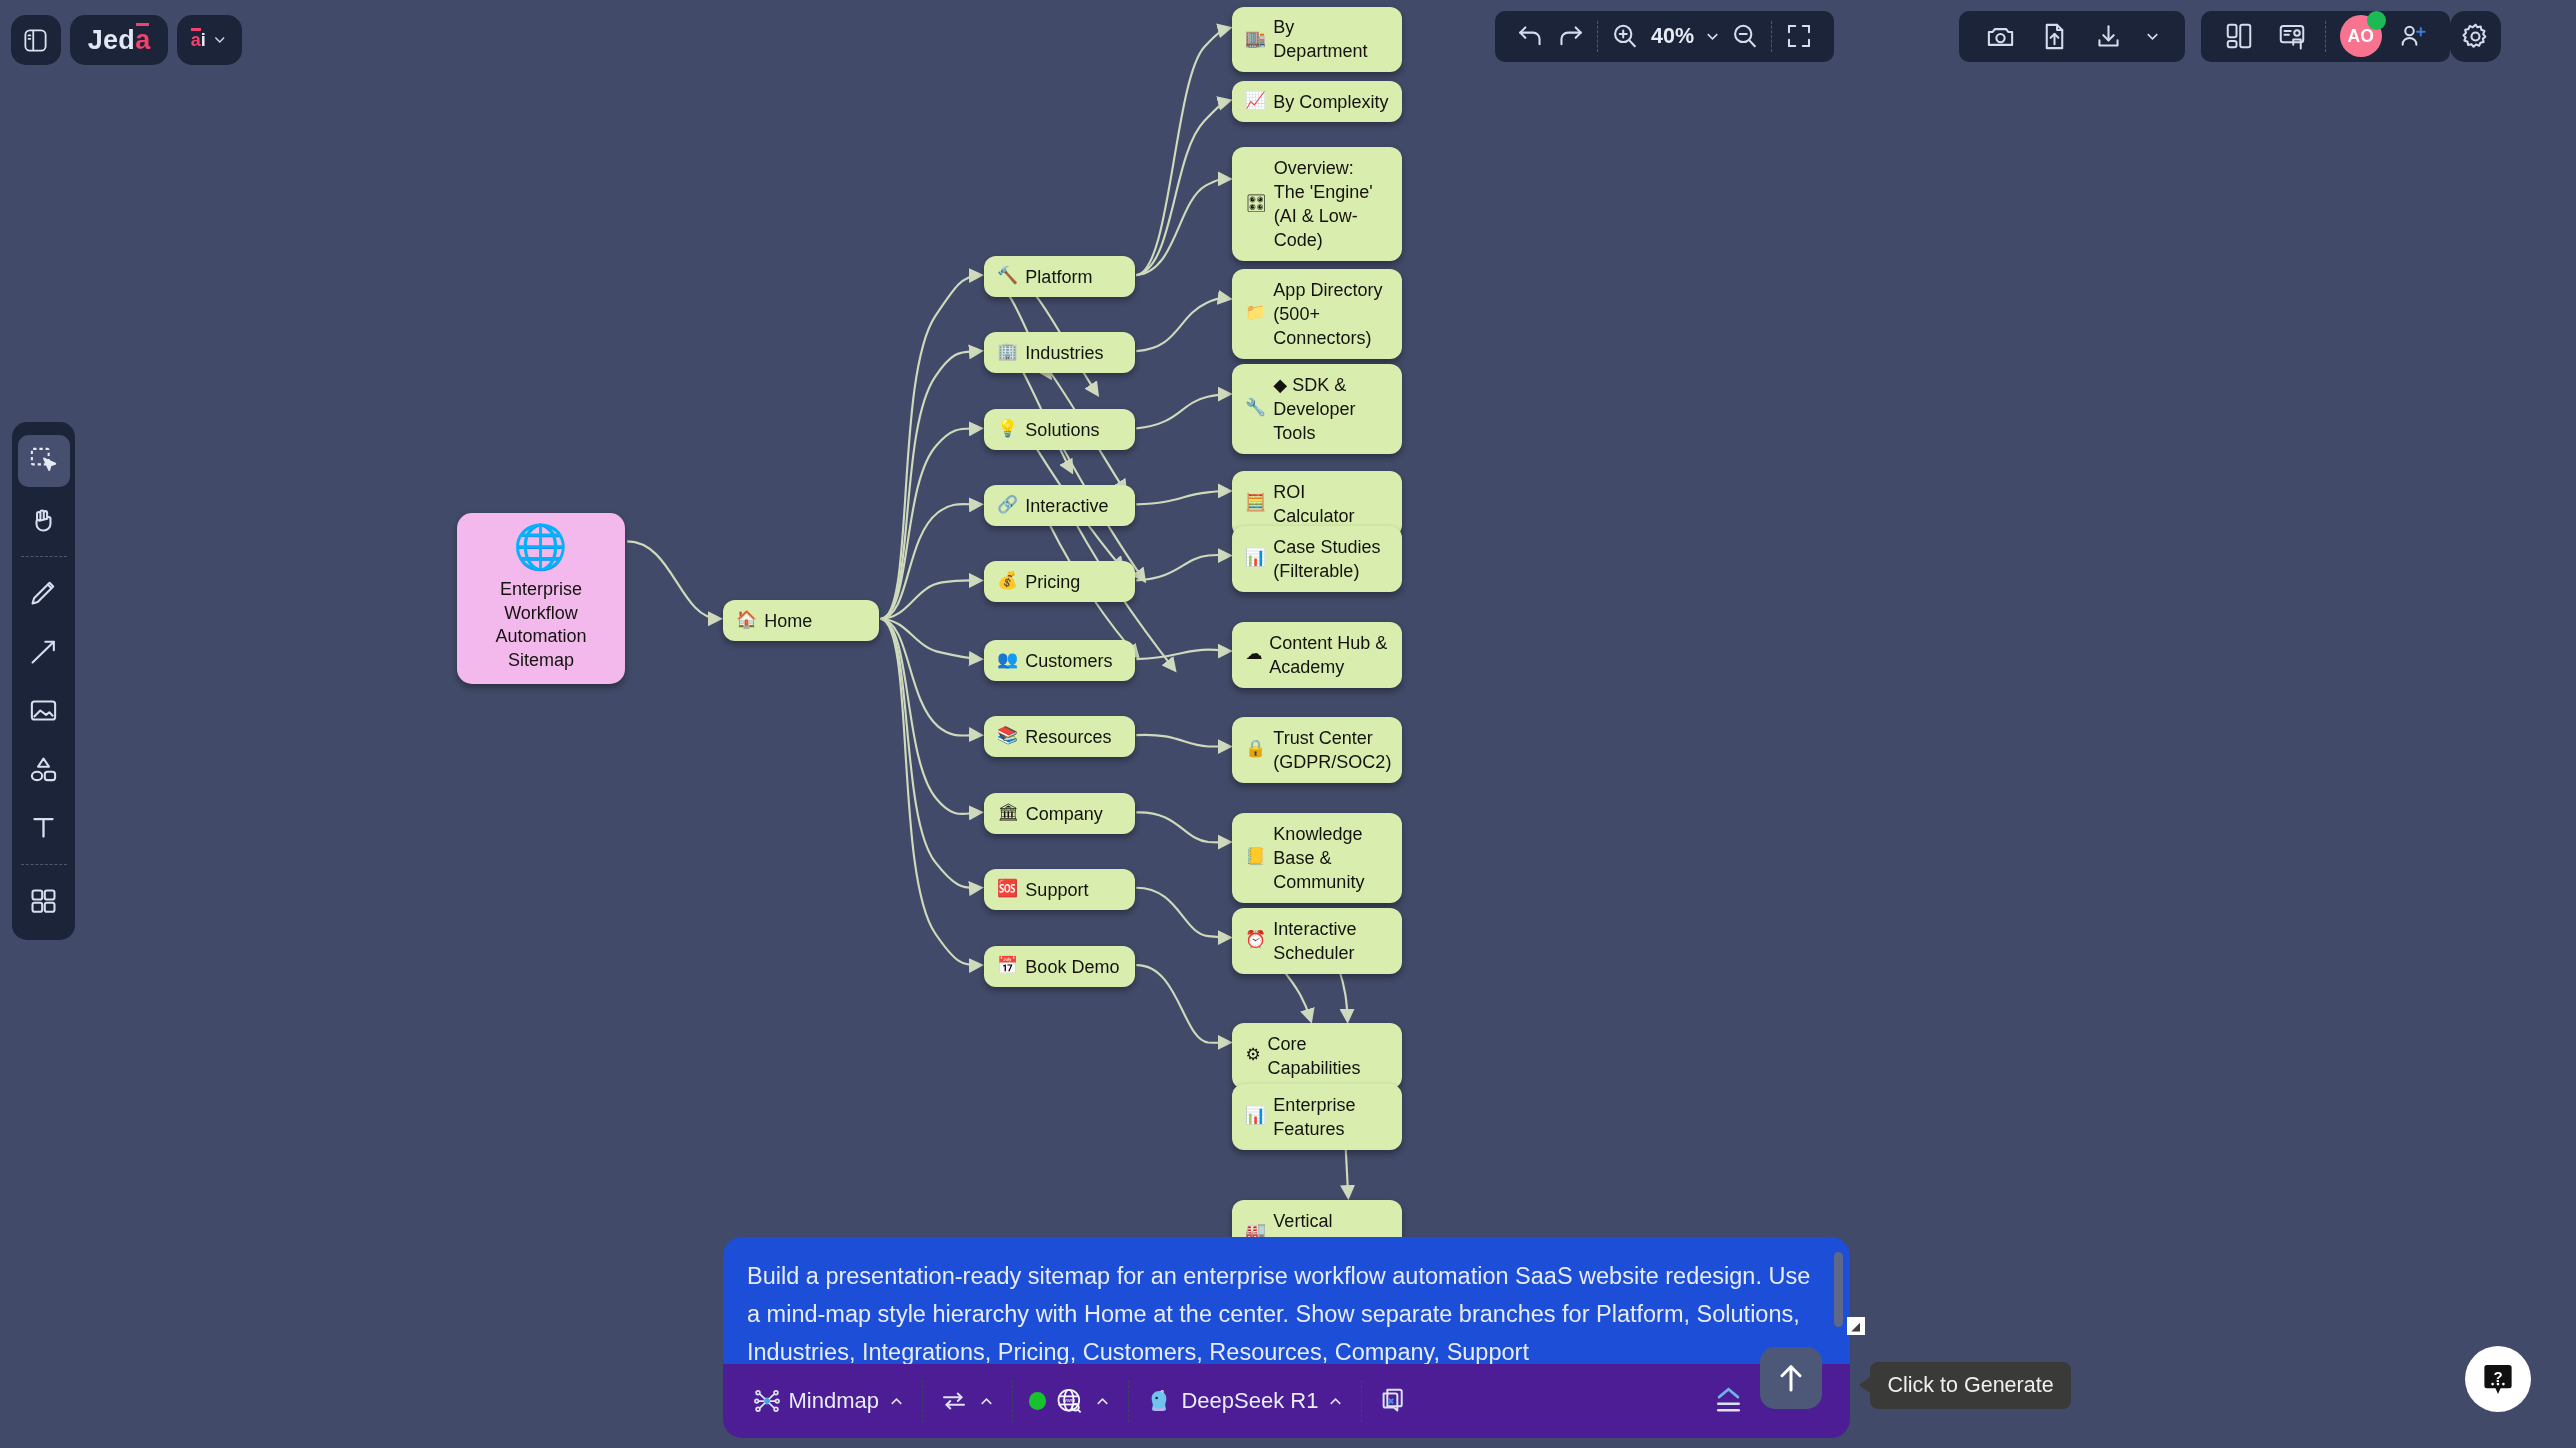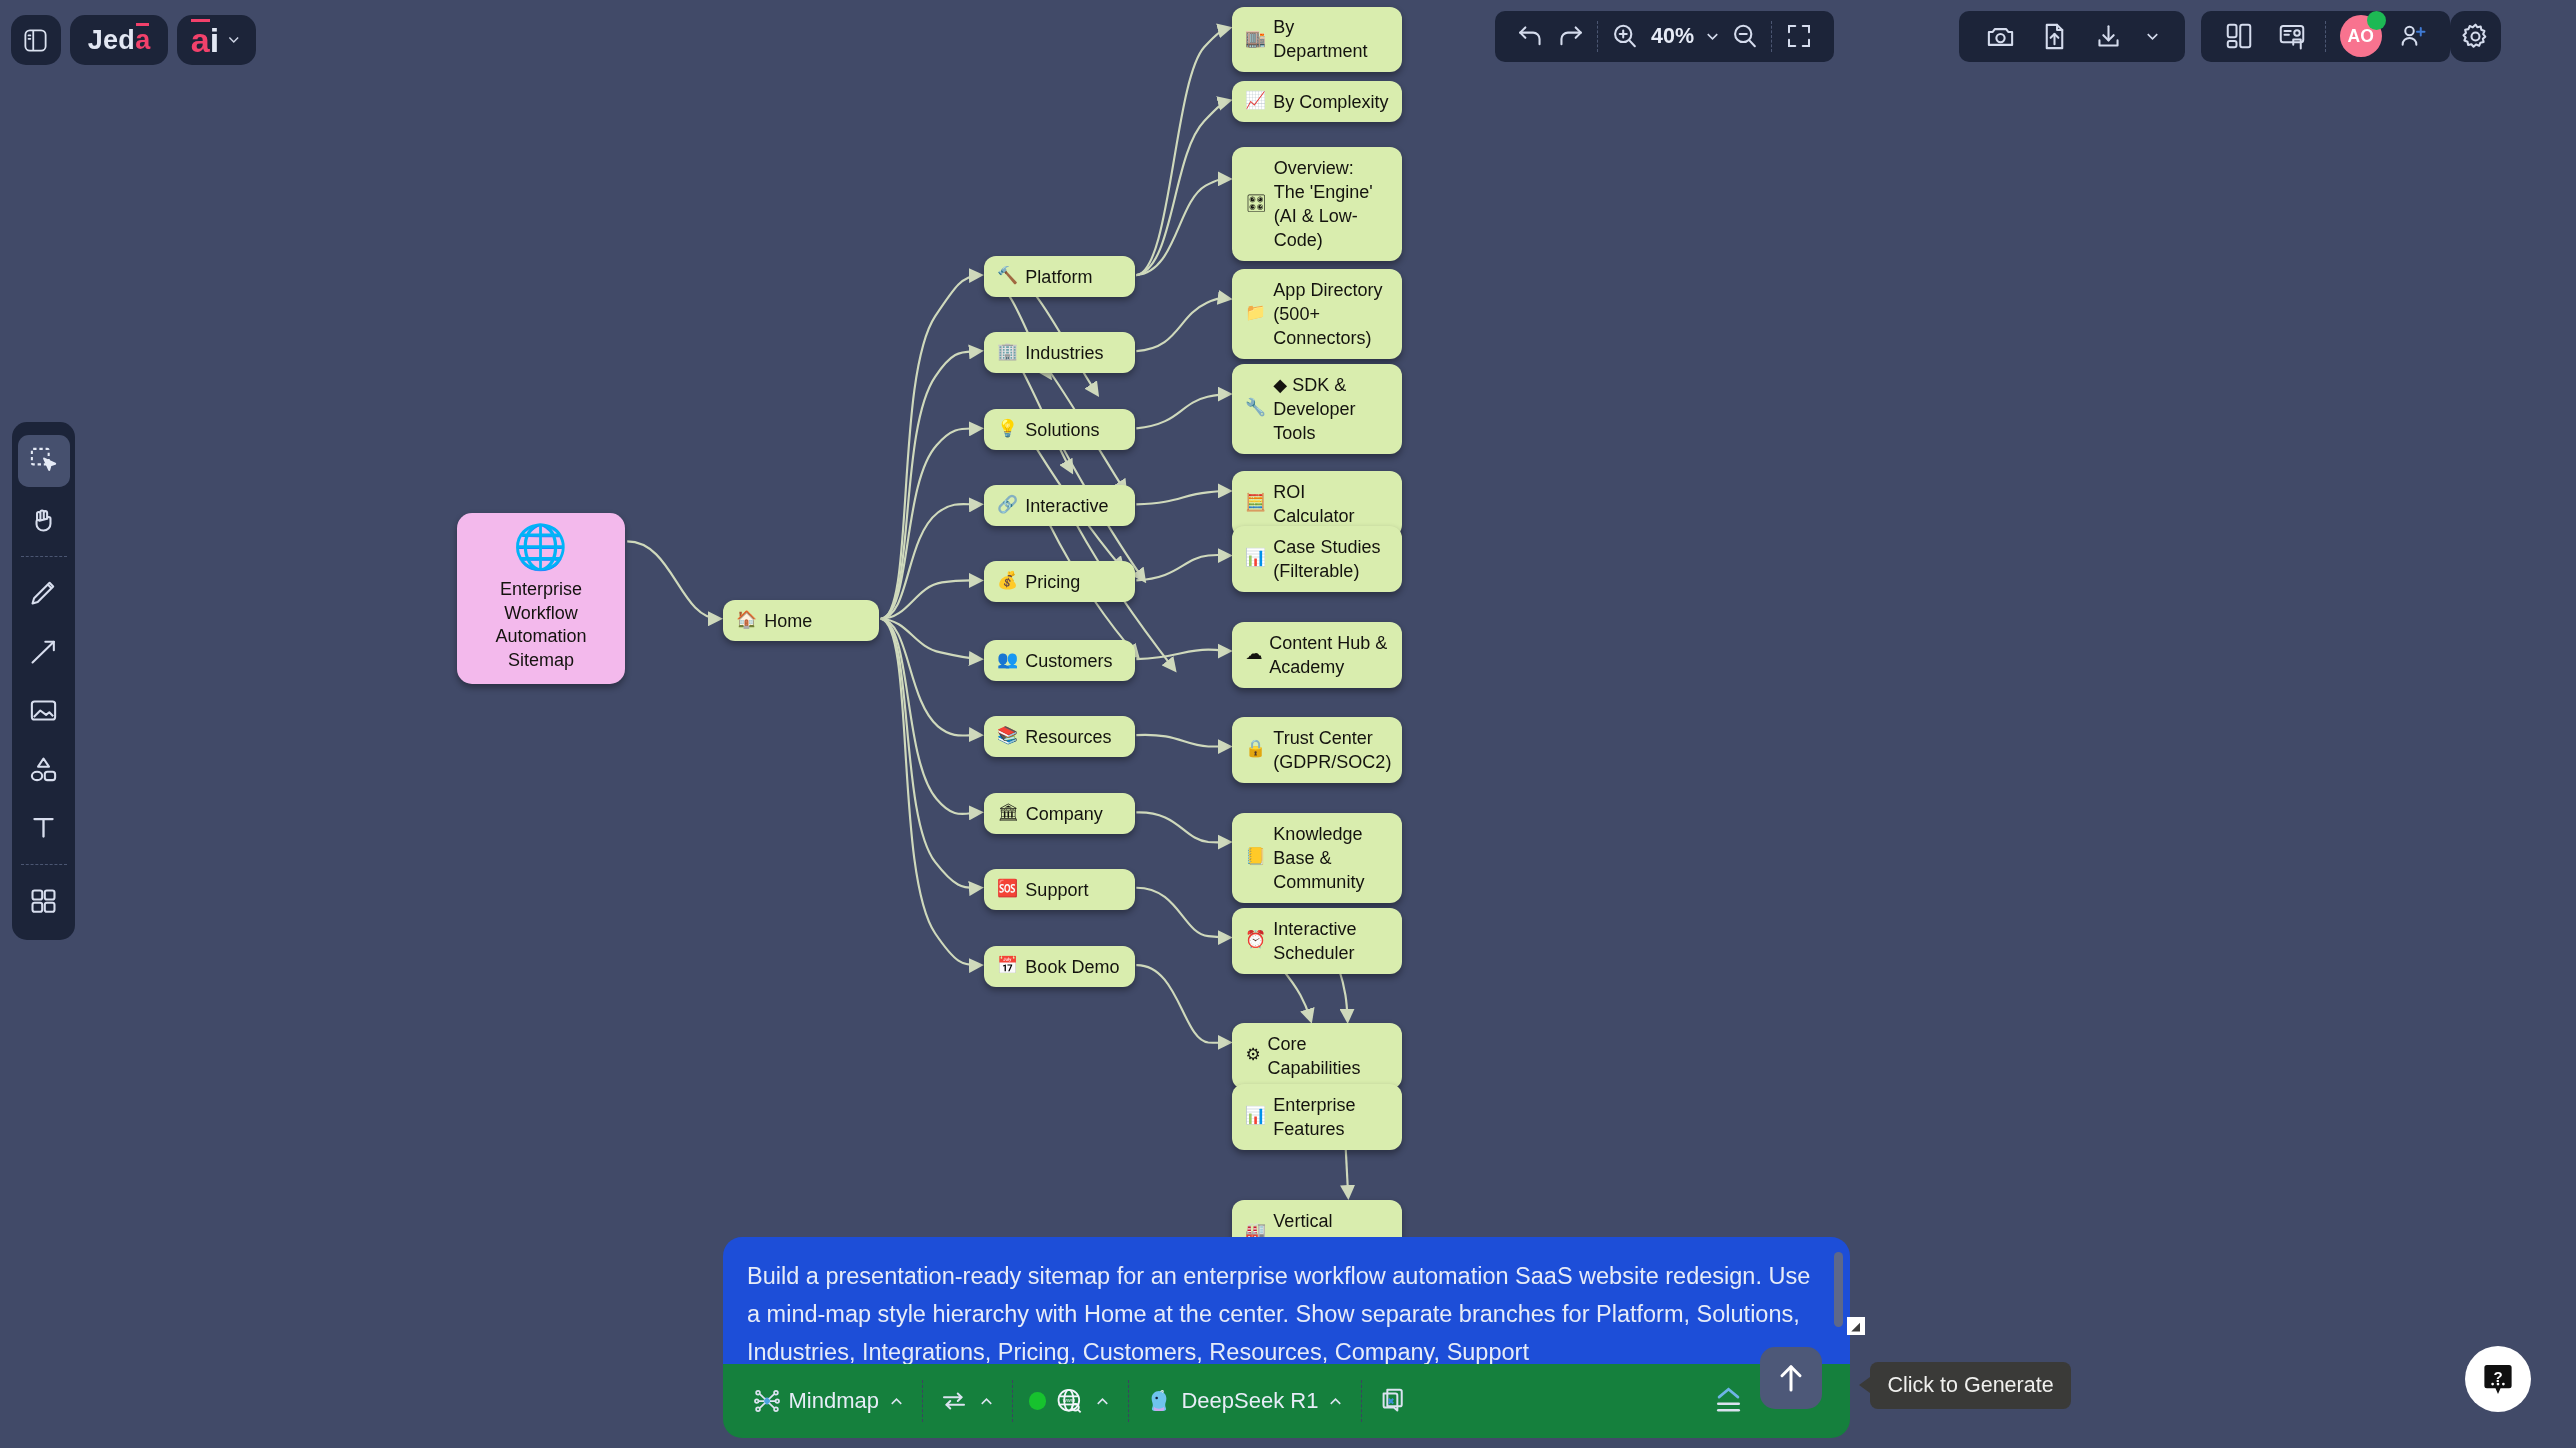--- a/index.html
+++ b/index.html
@@ -35,21 +35,21 @@
     display:flex; align-items:center; padding: 0 17.5px;
     font-size: 27px; font-weight: 600; color:#e3e8f4; letter-spacing:0.3px;
   }
   #brand-jeda .accent { color:#f2416b; position: relative; }
   #brand-jeda .accent::after{
     content:""; position:absolute; left:0.7px; right:1.3px; top:-1.3px; height:2.7px; background:#f2416b;
   }
   #brand-ai {
     height: 50px; background:#1c2439; border-radius: 15px;
     display:flex; align-items:center; gap:5.4px; padding: 0 13.5px;
-    font-size: 34px; font-weight: 600; color:#e3e8f4;
+    font-size: 18px; font-weight: 600; color:#e3e8f4;
   }
   #brand-ai .a { color:#f2416b; position:relative; }
   #brand-ai .a::after{
     content:""; position:absolute; left:0px; right:0px; top:-1.3px; height:2.7px; background:#f2416b;
   }
 
   
   #zoombar { position:absolute; left:1495px; top:10.8px; height:51px; padding:0 15px; }
   #zoombar .icon-btn { width:40px; height:40px; }
   #zoom-value { font-size:21.5px; font-weight:700; color:#e6ebf6; margin:0 6.7px; }
@@ -121,21 +121,21 @@
     position:absolute; right:6.7px; top:15px; width:9.4px; height:75px;
     background:#5d688a; border-radius:5.4px;
   }
   #resize-grip {
     position:absolute; left:1847px; top:1317px; width:17.5px; height:17.5px;
     background:#ffffff; display:flex; align-items:center; justify-content:center;
     color:#3c3c3c; font-size:11.4px;
   }
   #prompt-toolbar {
     position:absolute; left:723px; top:1364px; width:1127px; height:74px;
-    background:#15803d; border-radius:0 0 19px 19px;
+    background:#4c1d95; border-radius:0 0 19px 19px;
     display:flex; align-items:center; padding: 0 17.5px;
   }
   .pt-item {
     display:flex; align-items:center; gap:8px; color:#e7ecf7; font-size:22px;
     padding: 0 12px;
   }
   .pt-sep { border-left:1.3px dashed #3a445f; height:42px; margin: 0 4px; }
   .green-dot { width:17.5px; height:17.5px; border-radius:50%; background:#17c22e; }
   #send-btn {
     position:absolute; left:1760px; top:1347px; width:62px; height:62px;

